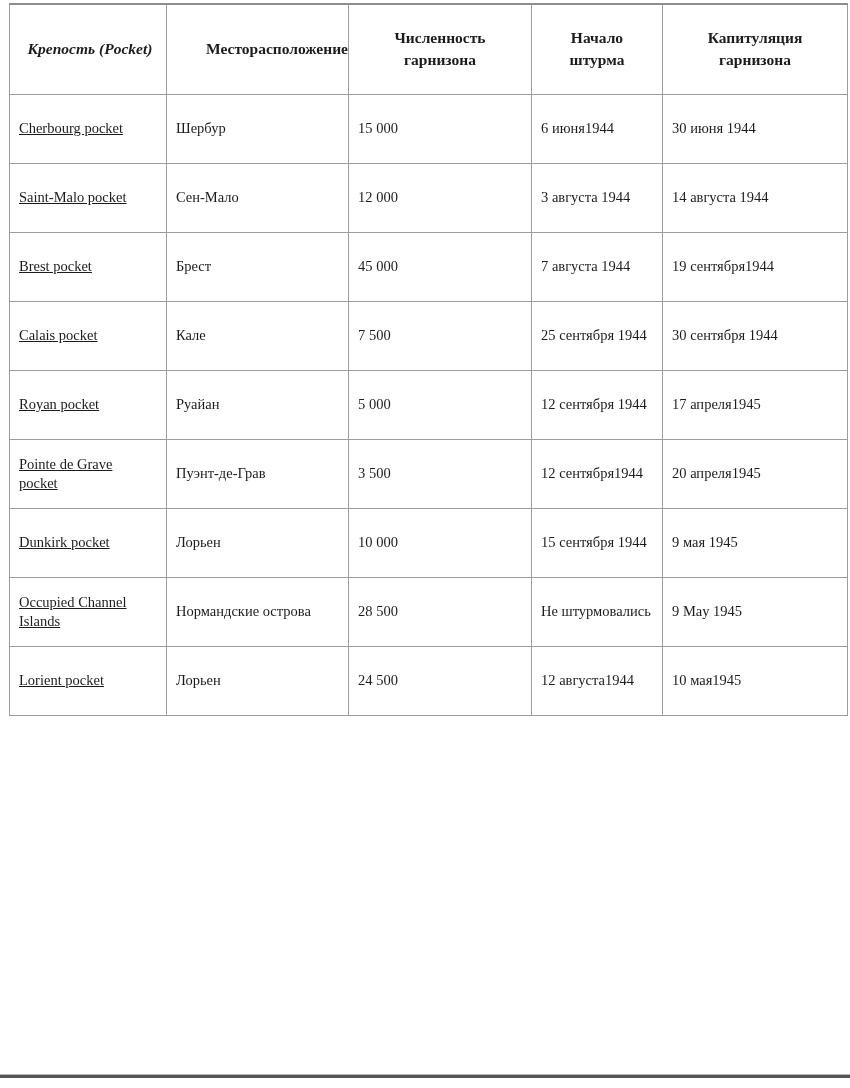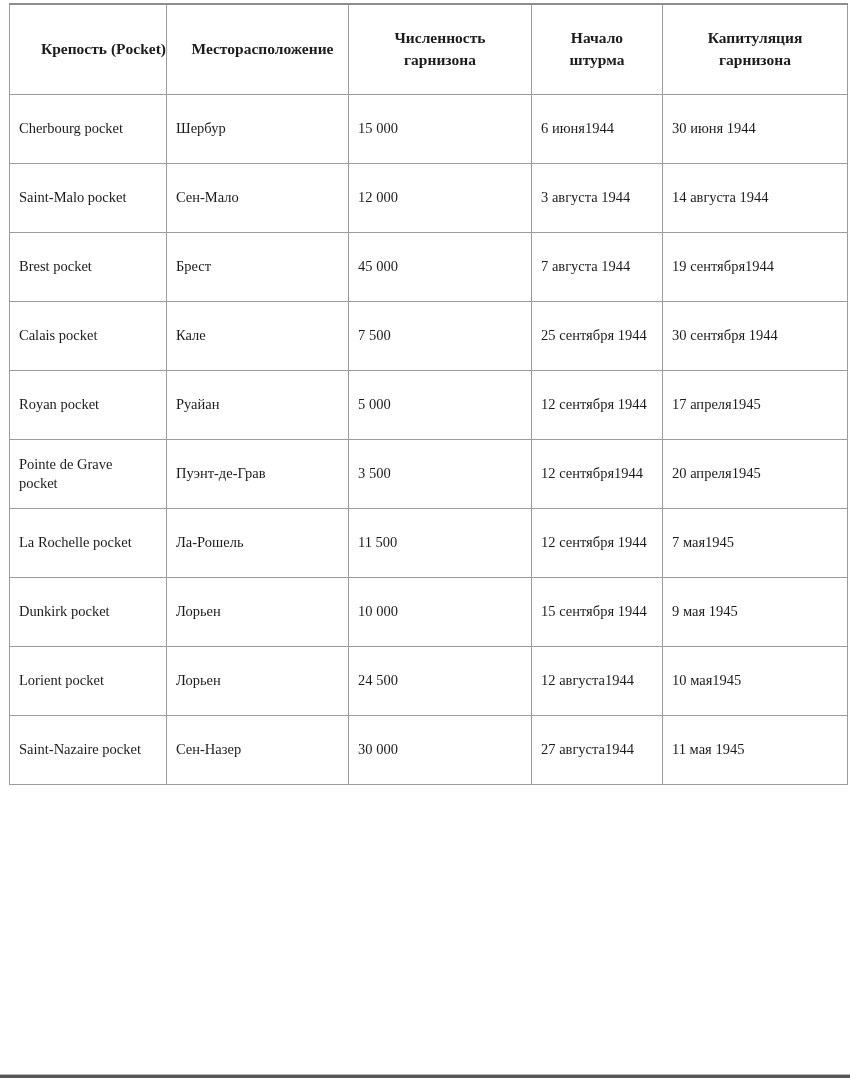--- a/index.html
+++ b/index.html
@@ -36,31 +36,31 @@
   
   tbody tr:nth-child(12) { height: 87px; }
 
   th {
     font-weight: bold;
     font-size: 15.5px;
     line-height: 22px;
     padding: 0;
     text-align: center;
   }
-  th.h-fortress  { text-align: right; padding-left: 4px; }
-  th.h-location  { text-align: center; padding-left: 10px; }
+  th.h-fortress  { text-align: center; padding-left: 4px; font-style: italic; }
+  th.h-location  { text-align: right; padding-left: 10px; }
   .hline { display: block; }
 
   td {
     font-size: 14.5px;
     line-height: 19px;
     padding: 0 4px 0 9px;
     text-align: left;
   }
-  td.col-fortress { padding-right: 14px; }
+  td.col-fortress { padding-right: 14px; text-decoration: underline; }
   td.col-location,
   td.col-garrison,
   td.col-assault,
   td.col-capitulation { white-space: nowrap; }
 
   
   tbody tr:nth-child(13) td.col-fortress .cell-text { position: relative; top: 4px; text-align: center; }
   tbody tr:nth-child(13) td:not(.col-fortress) .cell-text { position: relative; top: -5px; text-decoration: underline; }
 
   
@@ -155,48 +155,41 @@
 
   <tr>
     <td class="col-fortress"><span class="cell-text">Pointe de Grave pocket</span></td>
     <td class="col-location"><span class="cell-text">Пуэнт-де-Грав</span></td>
     <td class="col-garrison"><span class="cell-text">3 500</span></td>
     <td class="col-assault"><span class="cell-text">12 сентября1944</span></td>
     <td class="col-capitulation"><span class="cell-text">20 апреля1945</span></td>
   </tr>
 
 
-  <tr>
-    <td class="col-fortress"><span class="cell-text">La Rochelle pocket</span></td>
-    <td class="col-location"><span class="cell-text">Ла-Рошель</span></td>
-    <td class="col-garrison"><span class="cell-text">11 500</span></td>
-    <td class="col-assault"><span class="cell-text">12 сентября 1944</span></td>
-    <td class="col-capitulation"><span class="cell-text">7 мая1945</span></td>
-  </tr>
 
   <tr>
     <td class="col-fortress"><span class="cell-text">Dunkirk pocket</span></td>
     <td class="col-location"><span class="cell-text">Лорьен</span></td>
     <td class="col-garrison"><span class="cell-text">10 000</span></td>
     <td class="col-assault"><span class="cell-text">15 сентября 1944</span></td>
     <td class="col-capitulation"><span class="cell-text">9 мая 1945</span></td>
   </tr>
 
+  <tr>
+    <td class="col-fortress"><span class="cell-text">Occupied Channel Islands</span></td>
+    <td class="col-location"><span class="cell-text">Нормандские острова</span></td>
+    <td class="col-garrison"><span class="cell-text">28 500</span></td>
+    <td class="col-assault"><span class="cell-text">Не штурмовались</span></td>
+    <td class="col-capitulation"><span class="cell-text">9 May 1945</span></td>
+  </tr>
 
   <tr>
     <td class="col-fortress"><span class="cell-text">Lorient pocket</span></td>
     <td class="col-location"><span class="cell-text">Лорьен</span></td>
     <td class="col-garrison"><span class="cell-text">24 500</span></td>
     <td class="col-assault"><span class="cell-text">12 августа1944</span></td>
     <td class="col-capitulation"><span class="cell-text">10 мая1945</span></td>
   </tr>
 
-  <tr>
-    <td class="col-fortress"><span class="cell-text">Saint-Nazaire pocket</span></td>
-    <td class="col-location"><span class="cell-text">Сен-Назер</span></td>
-    <td class="col-garrison"><span class="cell-text">30 000</span></td>
-    <td class="col-assault"><span class="cell-text">27 августа1944</span></td>
-    <td class="col-capitulation"><span class="cell-text">11 мая 1945</span></td>
-  </tr>
 </tbody>
 </table>
 
 <div class="bottom-rule"></div>
 
 </body></html>

